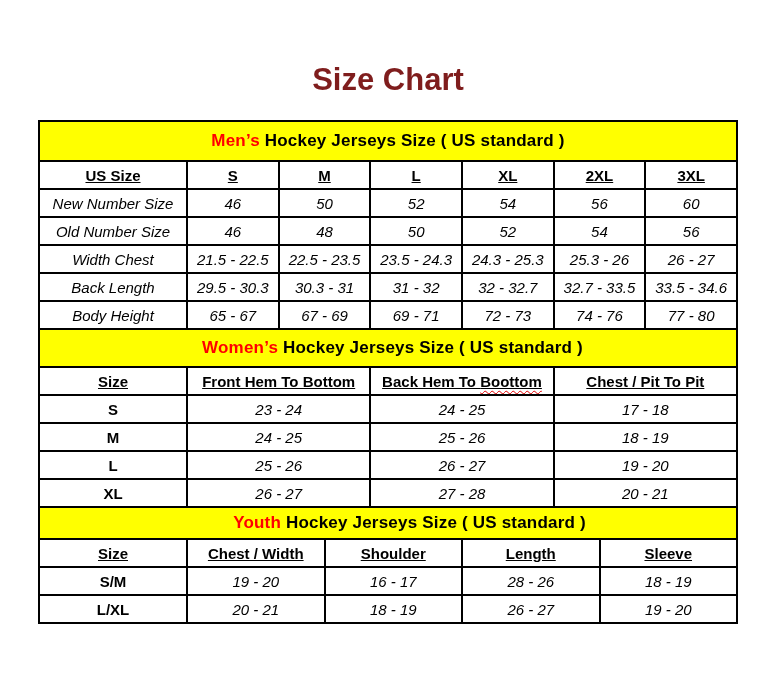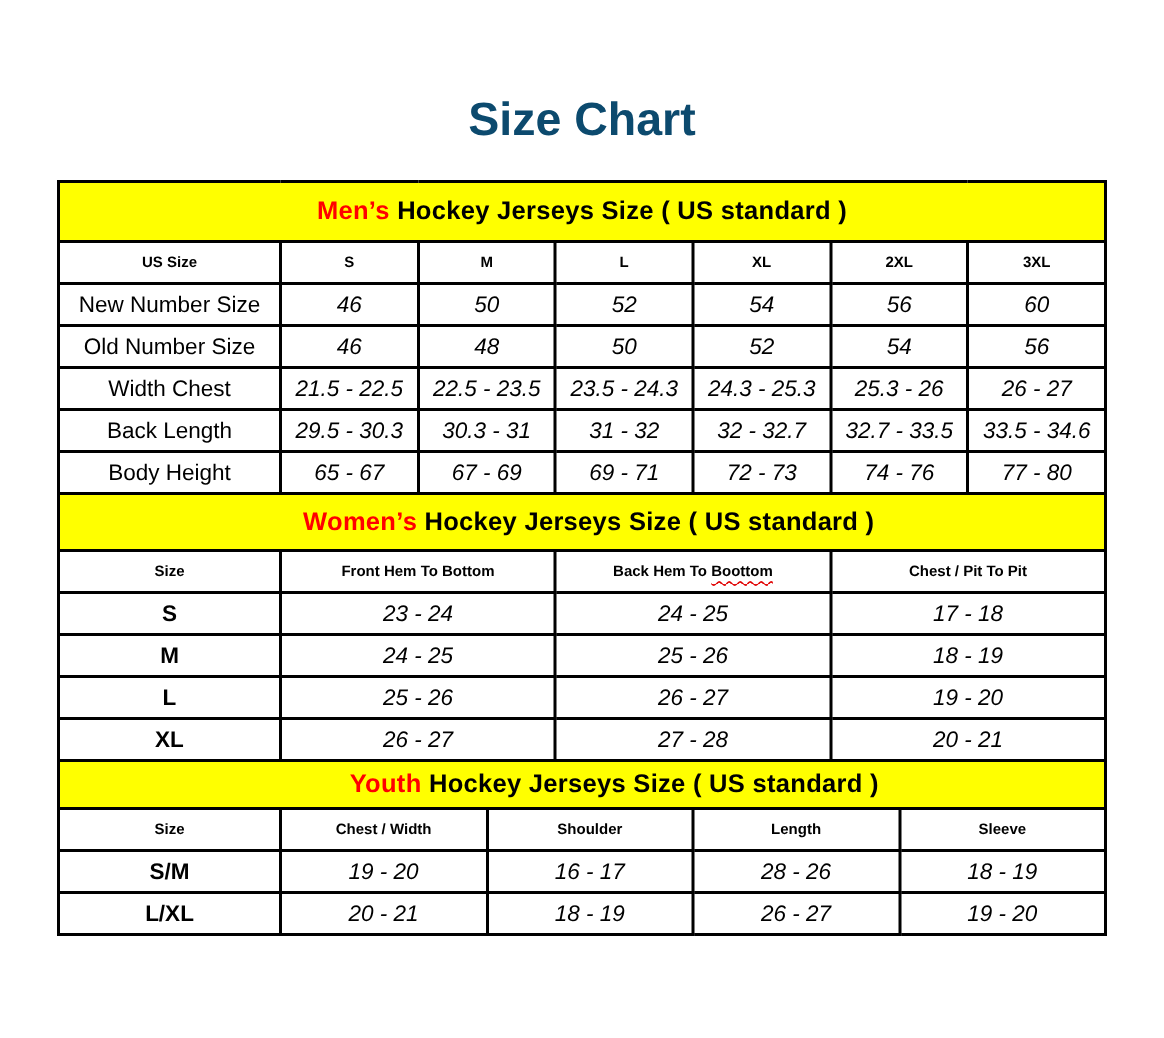--- a/index.html
+++ b/index.html
@@ -44,48 +44,49 @@
     height:36px;
     font-size:17px;
     font-weight:700;
     letter-spacing:.2px;
   }
   .mens  td.band{height:38px;}
   .womens td.band{height:36px;}
   .youth td.band{height:30px;}
   td.head{
     height:26px;
-    font-size:10px;
-    font-weight:700;
+    font-size:15px;
+    font-weight:700;
+    text-decoration:underline;
   }
   td.label{
     height:26px;
     font-size:15px;
     font-weight:700;
   }
-  .mens td.label{font-weight:400;}
+  .mens td.label{font-weight:400;font-style:italic;}
   td.val{
     height:26px;
     font-size:15px;
     font-weight:400;
     font-style:italic;
   }
   .misspell{
     text-decoration:underline;
     text-decoration-style:wavy;
     text-decoration-color:#e00000;
     text-decoration-thickness:1px;
     text-underline-offset:3px;
   }
 </style>
 </head>
 <body>
 
 <div class="page" style="background: rgb(255, 255, 255);">
-  <h1 class="title" style="color: #0c4a6e;">Size Chart</h1>
+  <h1 class="title" style="color: #7f1d1d;">Size Chart</h1>
   <div class="tables">
       <table class="size-table mens">
         <colgroup>
           <col style="width: 148px;">
           <col>
           <col>
           <col>
           <col>
           <col>
           <col>

